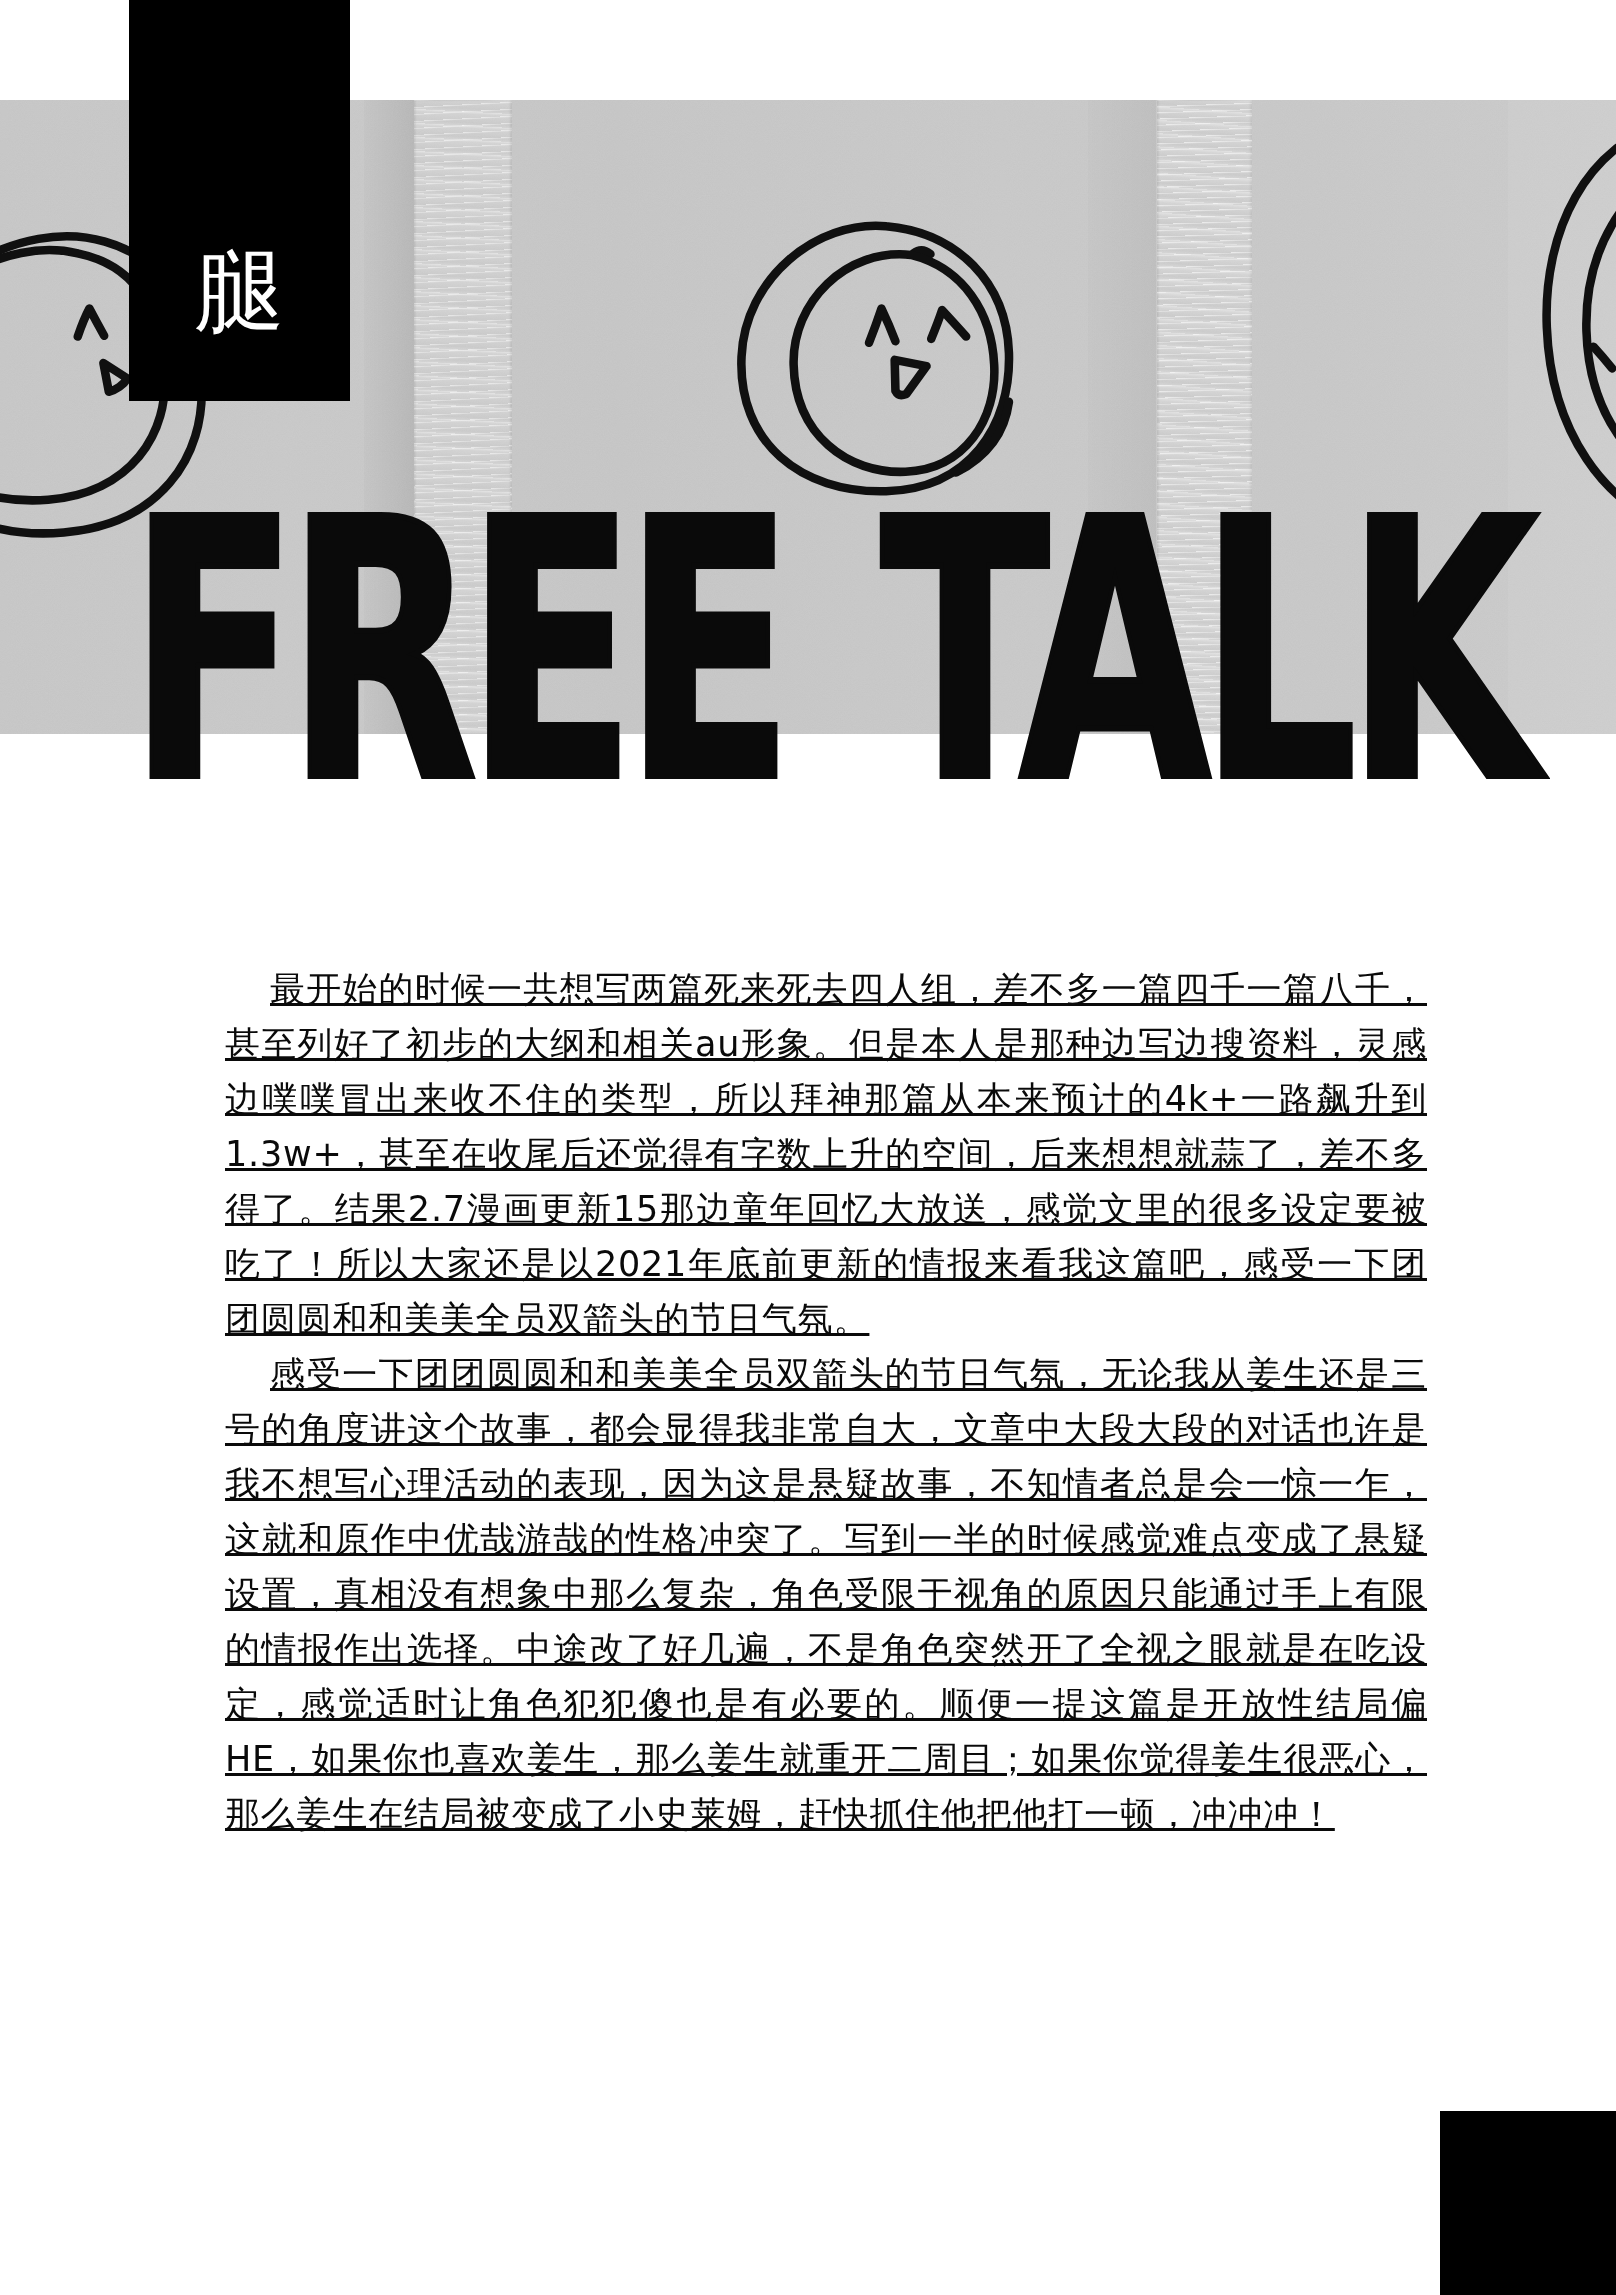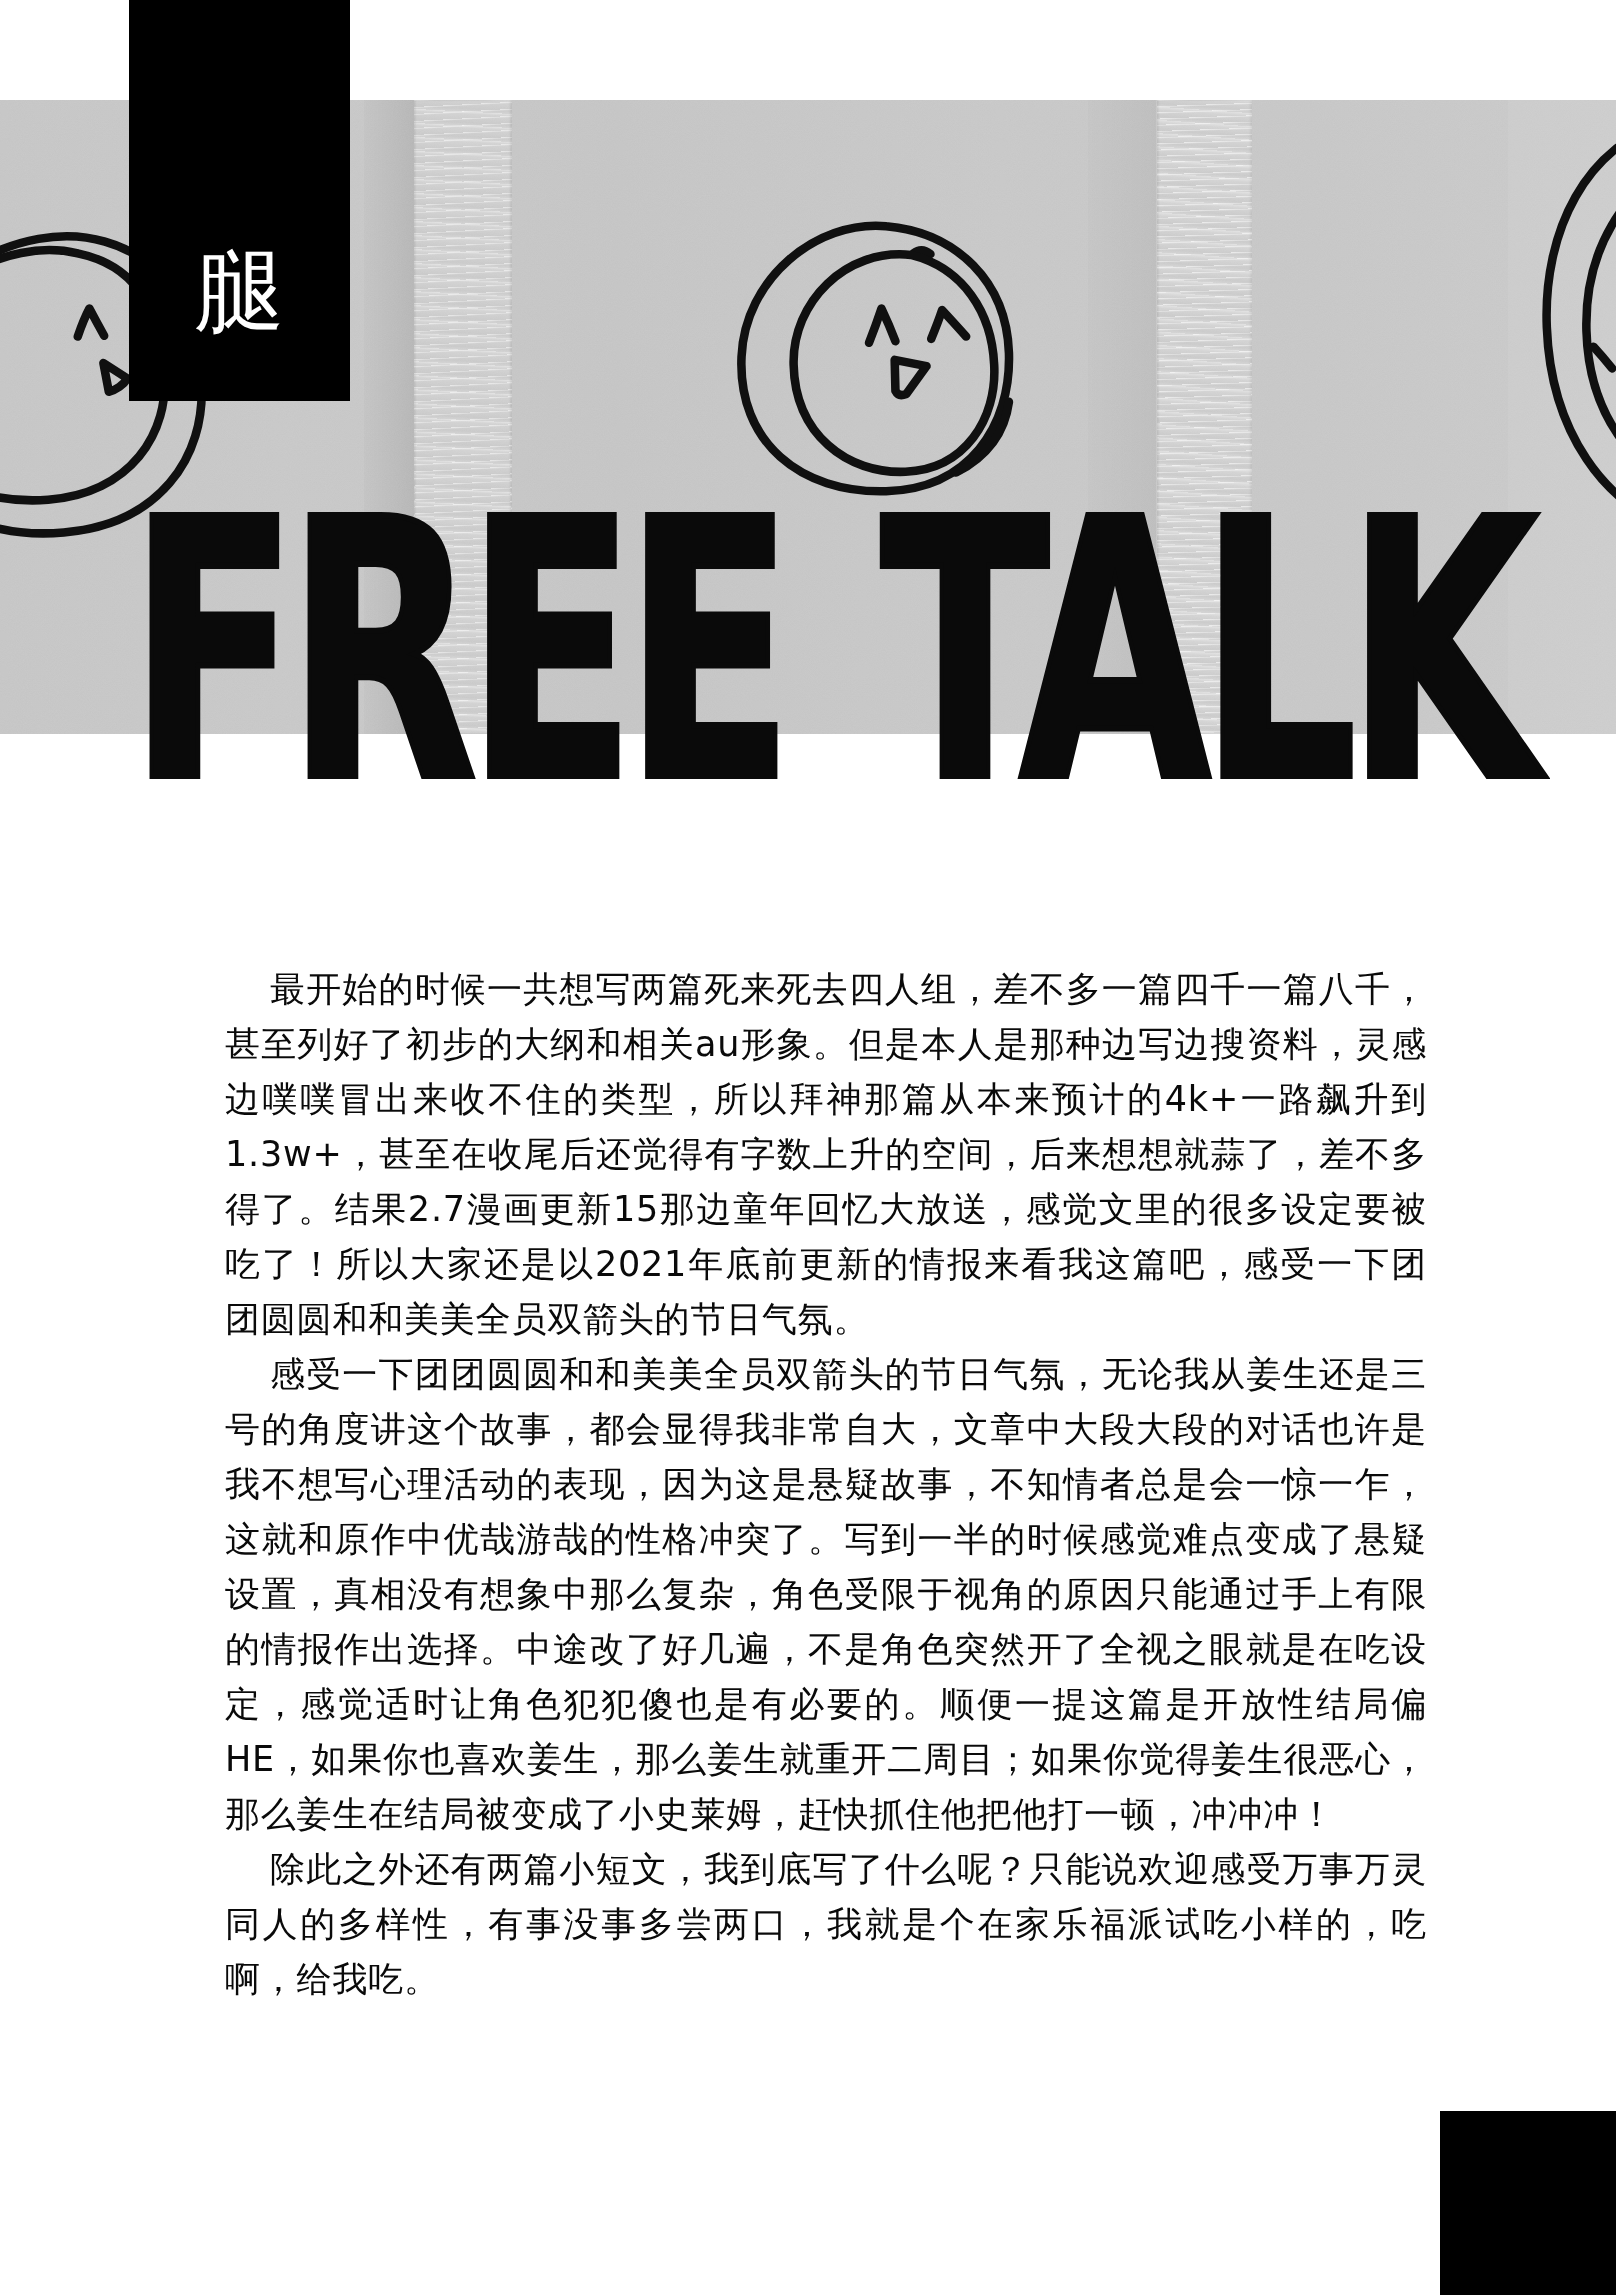--- a/index.html
+++ b/index.html
@@ -45,21 +45,21 @@
     position:absolute;left:129px;top:522px;z-index:3;
     font-size:358px;line-height:260px;font-weight:bold;white-space:nowrap;
     color:#0a0a0a;-webkit-text-stroke:6.2px #0a0a0a;
     letter-spacing:-15.5px;word-spacing:33px;
     transform:scale(0.69,1);transform-origin:left top;
   }
   
   .body-text{
     position:absolute;left:225px;top:962px;width:1202px;
     font-size:35px;line-height:55px;letter-spacing:0.8px;color:#0a0a0a;
-    text-align:justify;text-align-last:left;z-index:2;
+    text-align:justify;text-align-last:left;z-index:2;text-decoration:underline;
   }
   .body-text p{margin:0;text-indent:45px;}
 </style>
 </head>
 <body>
 
 <div class="page">
 
   <div class="banner">
     <div class="stripe stripe-dark-1"></div>
@@ -105,19 +105,18 @@
 
   <div class="free-talk">FREE TALK</div>
 
   <div class="corner-tag">
     <span class="glyph">腿</span>
   </div>
 
   <div class="body-text">
     <p>最开始的时候一共想写两篇死来死去四人组，差不多一篇四千一篇八千，甚至列好了初步的大纲和相关au形象。但是本人是那种边写边搜资料，灵感边噗噗冒出来收不住的类型，所以拜神那篇从本来预计的4k+一路飙升到1.3w+，甚至在收尾后还觉得有字数上升的空间，后来想想就蒜了，差不多得了。结果2.7漫画更新15那边童年回忆大放送，感觉文里的很多设定要被吃了！所以大家还是以2021年底前更新的情报来看我这篇吧，感受一下团团圆圆和和美美全员双箭头的节日气氛。</p>
     <p>感受一下团团圆圆和和美美全员双箭头的节日气氛，无论我从姜生还是三号的角度讲这个故事，都会显得我非常自大，文章中大段大段的对话也许是我不想写心理活动的表现，因为这是悬疑故事，不知情者总是会一惊一乍，这就和原作中优哉游哉的性格冲突了。写到一半的时候感觉难点变成了悬疑设置，真相没有想象中那么复杂，角色受限于视角的原因只能通过手上有限的情报作出选择。中途改了好几遍，不是角色突然开了全视之眼就是在吃设定，感觉适时让角色犯犯傻也是有必要的。顺便一提这篇是开放性结局偏HE，如果你也喜欢姜生，那么姜生就重开二周目；如果你觉得姜生很恶心，那么姜生在结局被变成了小史莱姆，赶快抓住他把他打一顿，冲冲冲！</p>
-    <p>除此之外还有两篇小短文，我到底写了什么呢？只能说欢迎感受万事万灵同人的多样性，有事没事多尝两口，我就是个在家乐福派试吃小样的，吃啊，给我吃。</p>
   </div>
 
   <div class="corner-block-bottom"></div>
 
 </div>
 
 
 </body></html>

